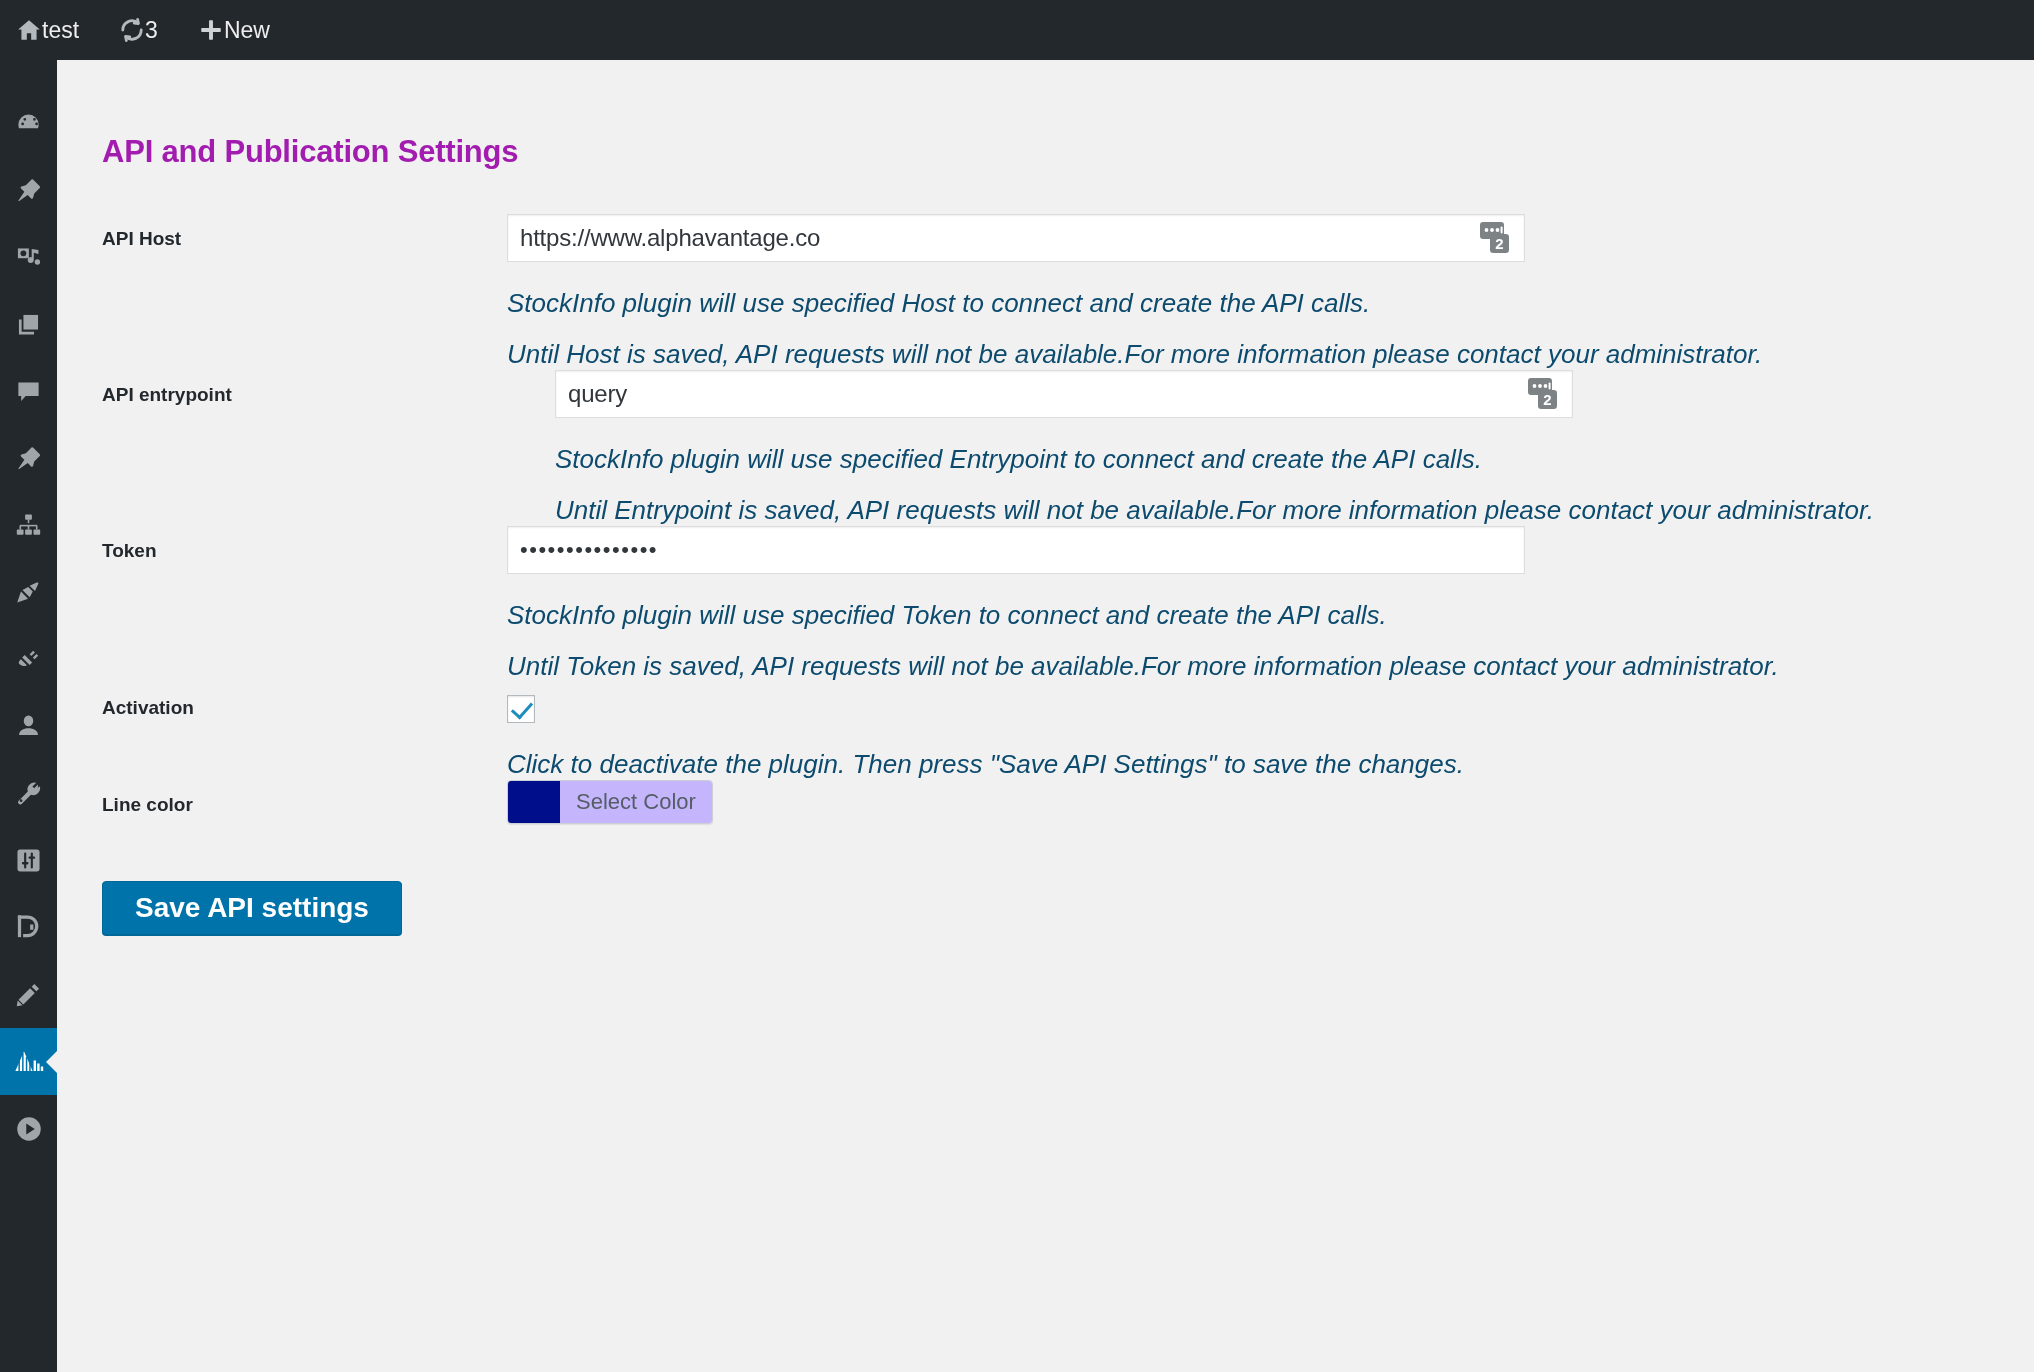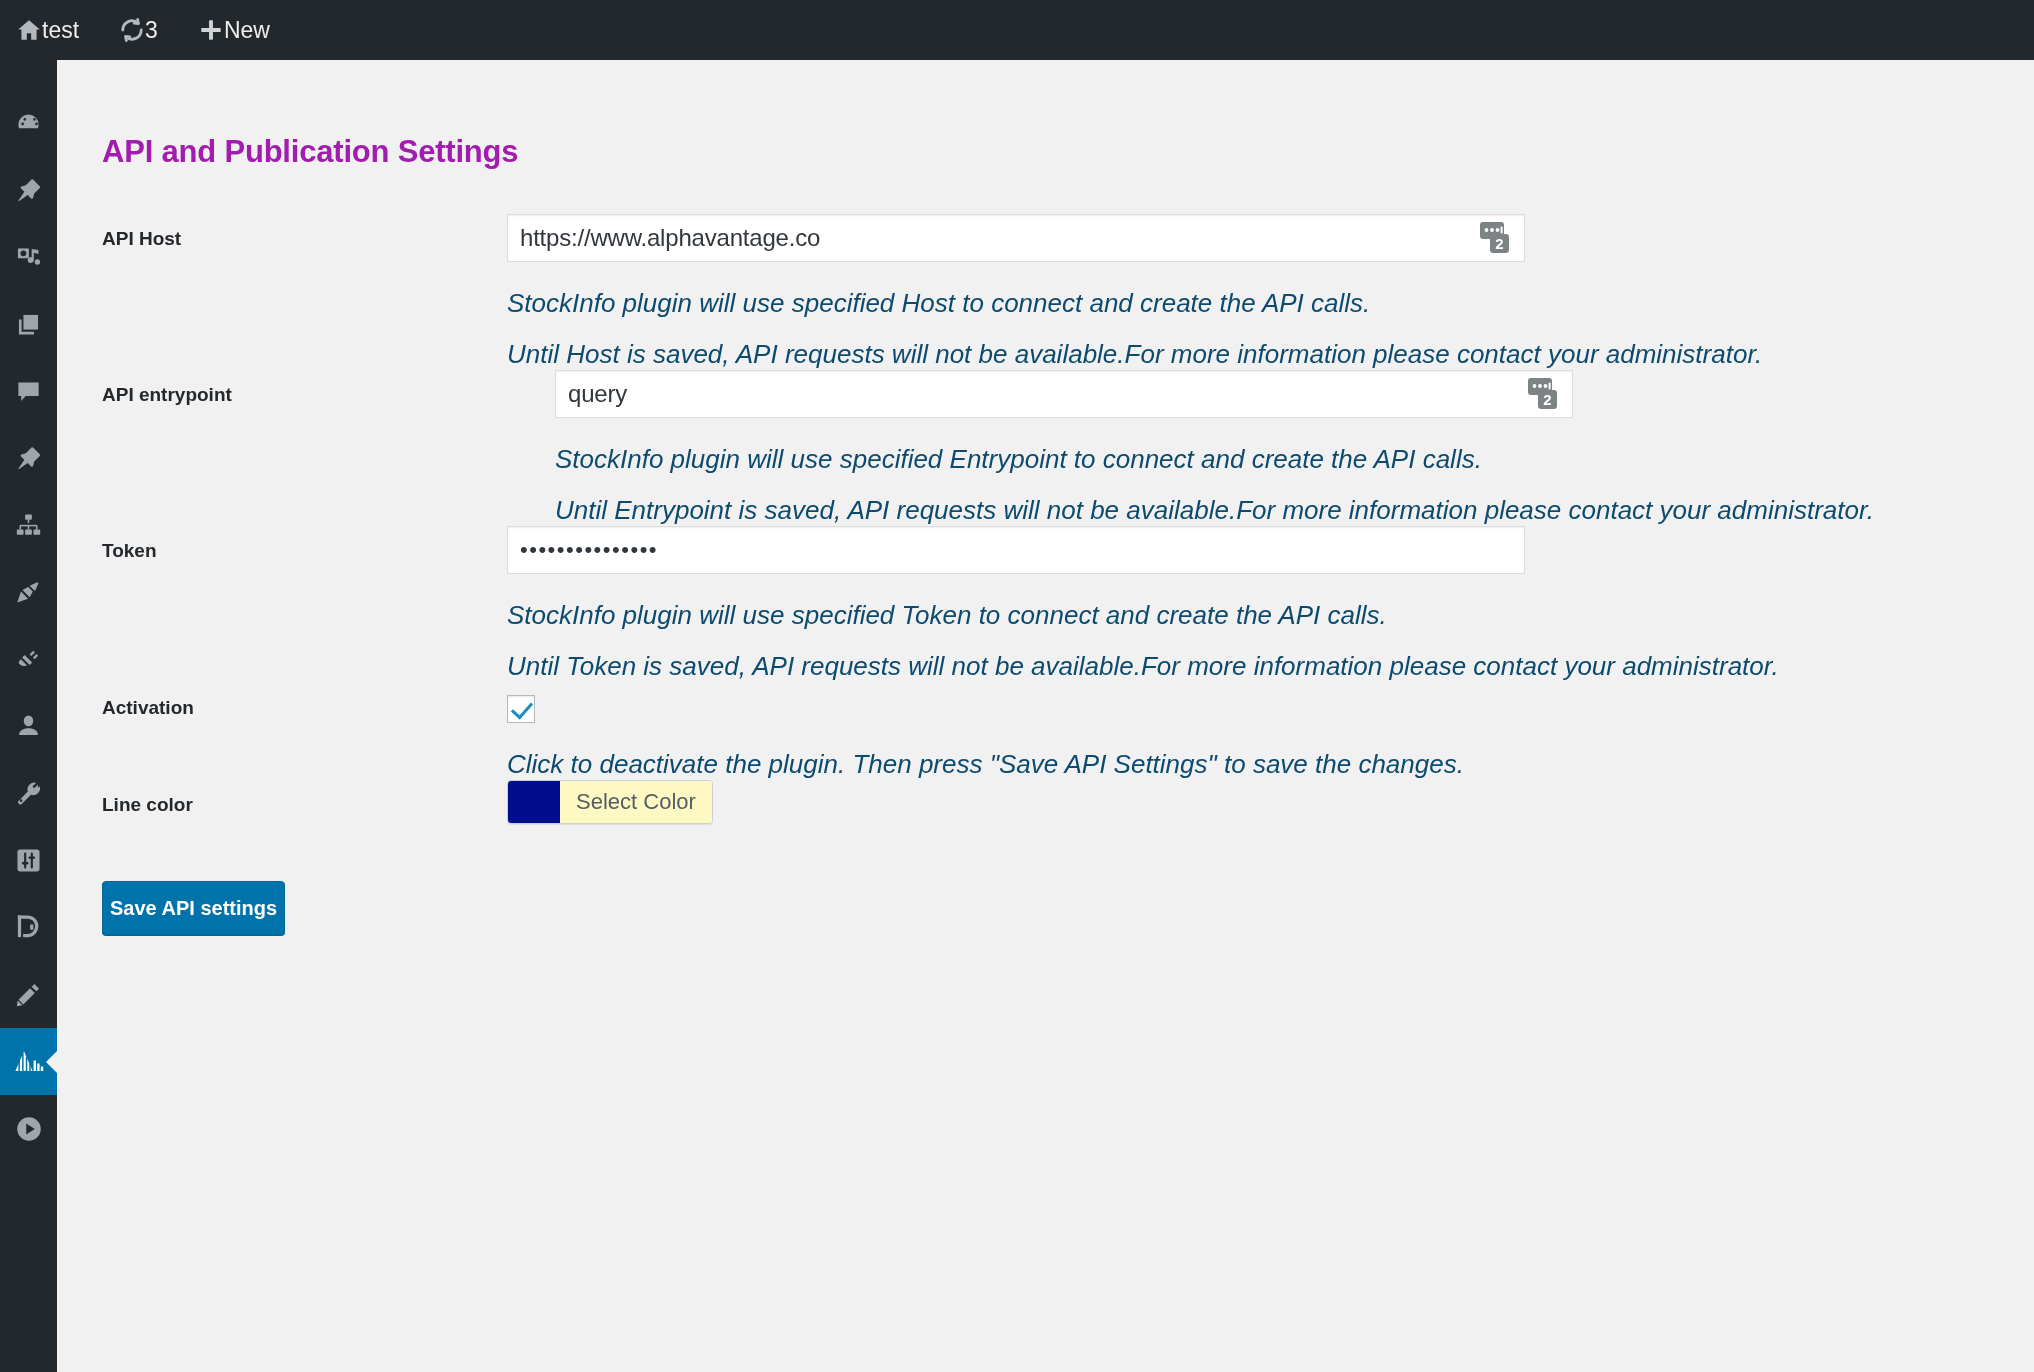--- a/index.html
+++ b/index.html
@@ -144,33 +144,33 @@
     box-shadow: 0 1px 1px rgba(0,0,0,0.08);
     cursor: pointer;
     overflow: hidden;
   }
   .color-swatch { width: 52px; height: 100%; }
   .color-label {
     display: flex; align-items: center;
     padding: 0 16px;
     font-size: 22px;
     color: #555d66;
-    background: #fef9c3;
+    background: #c4b5fd;
   }
 
   .save-btn {
     margin: 54px 0 0 45px;
     display: inline-flex; align-items: center; justify-content: center;
-    height: 54px; padding: 0 7px;
+    height: 54px; padding: 0 32px;
     background: #0073aa;
     border: 1px solid #006799;
     border-radius: 4px;
     box-shadow: 0 1px 0 #006799;
     color: #ffffff;
-    font-size: 20px;
+    font-size: 28px;
     font-weight: bold;
     cursor: pointer;
   }
 
   .sp-host   { margin-top: 0; }
   .sp-entry  { margin-top: 52px; gap: 48px; }
   .sp-token  { margin-top: 52px; }
   .sp-act    { margin-top: 52px; }
   .sp-color  { margin-top: 46px; }
 </style>

